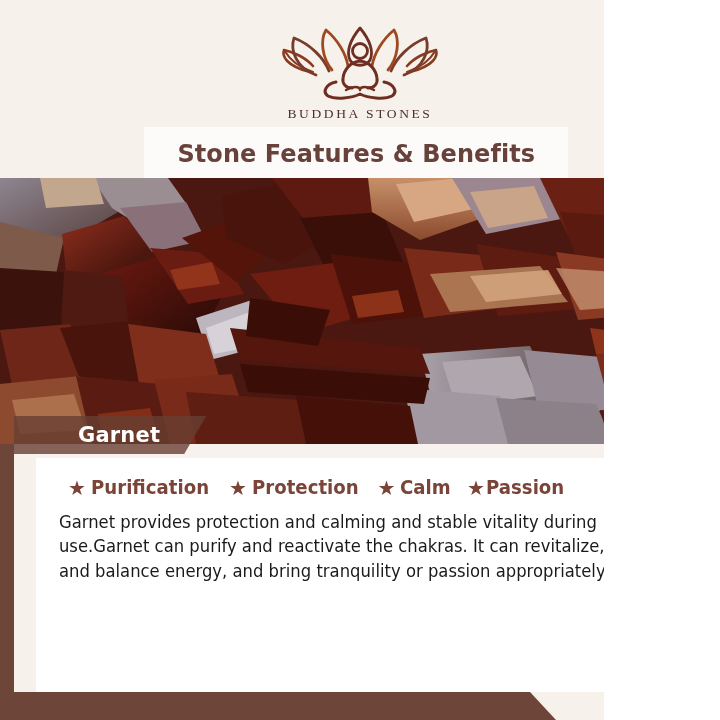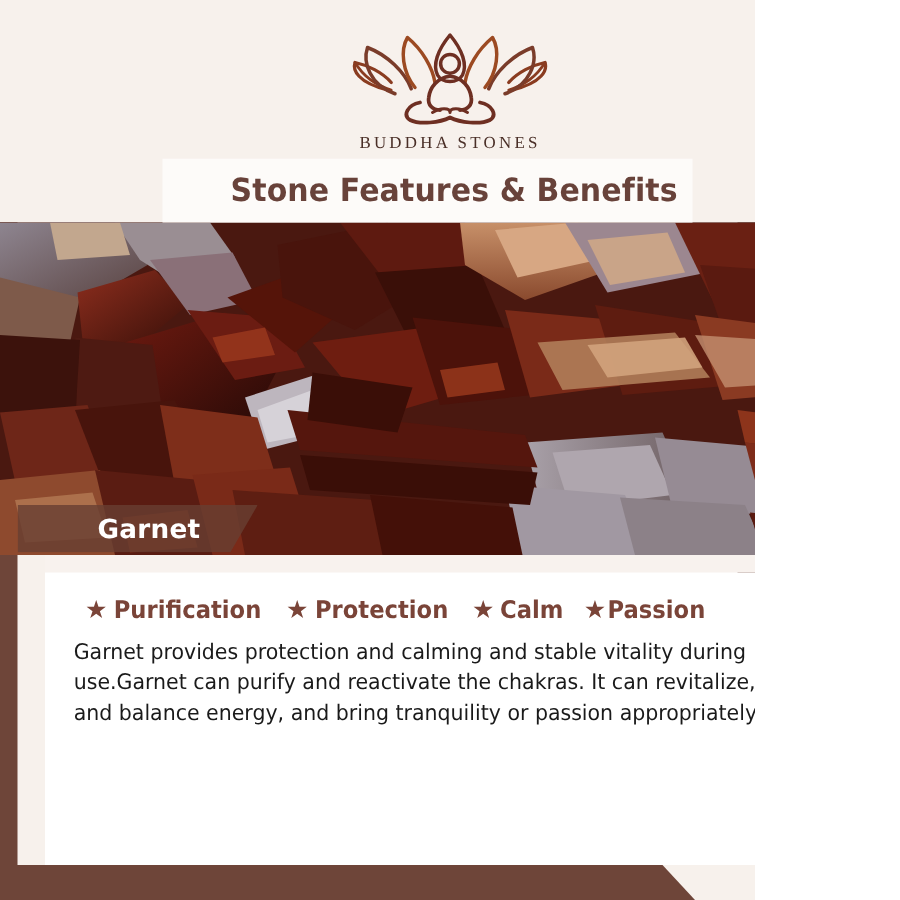--- a/index.html
+++ b/index.html
@@ -45,24 +45,24 @@
   .logo-mark{ width:160px; height:74px; }
   .logo-word{
     margin-top:6px;
     font-family:"Liberation Serif", serif;
     font-size:13.5px; letter-spacing:2.6px;
     color:#4A2F27; font-weight:400;
   }
 
   
   .title-band{
-    position:absolute; left:130px; top:127px;
+    position:absolute; left:144px; top:127px;
     width:424px; height:51px;
     background:#FDFBF9;
-    display:flex; align-items:center; justify-content:flex-end;
+    display:flex; align-items:center; justify-content:center;
     z-index:6;
   }
   .title-band h1{
     font-family:"DejaVu Sans", sans-serif;
     font-size:25.5px; font-weight:bold;
     color:#68423A; letter-spacing:0.1px;
     transform:scaleX(0.94); transform-origin:center;
     white-space:nowrap;
   }
 
@@ -70,21 +70,21 @@
   .photo{
     position:absolute; left:0; top:178px;
     width:706px; height:266px;
     overflow:hidden; z-index:3;
     background:#4A1F18;
   }
   .photo svg{ display:block; width:706px; height:266px; }
 
   
   .name-tag{
-    position:absolute; left:14px; top:404px;
+    position:absolute; left:14px; top:416px;
     height:38px; z-index:5;
     background:rgba(104,62,50,0.80);
     padding:0 46px 0 64px;
     display:flex; align-items:center;
     clip-path: polygon(0 0, 100% 0, calc(100% - 22px) 100%, 0 100%);
   }
   .name-tag span{
     font-family:"DejaVu Sans", sans-serif;
     font-size:21px; font-weight:bold; color:#FFFFFF;
     letter-spacing:0.2px;

